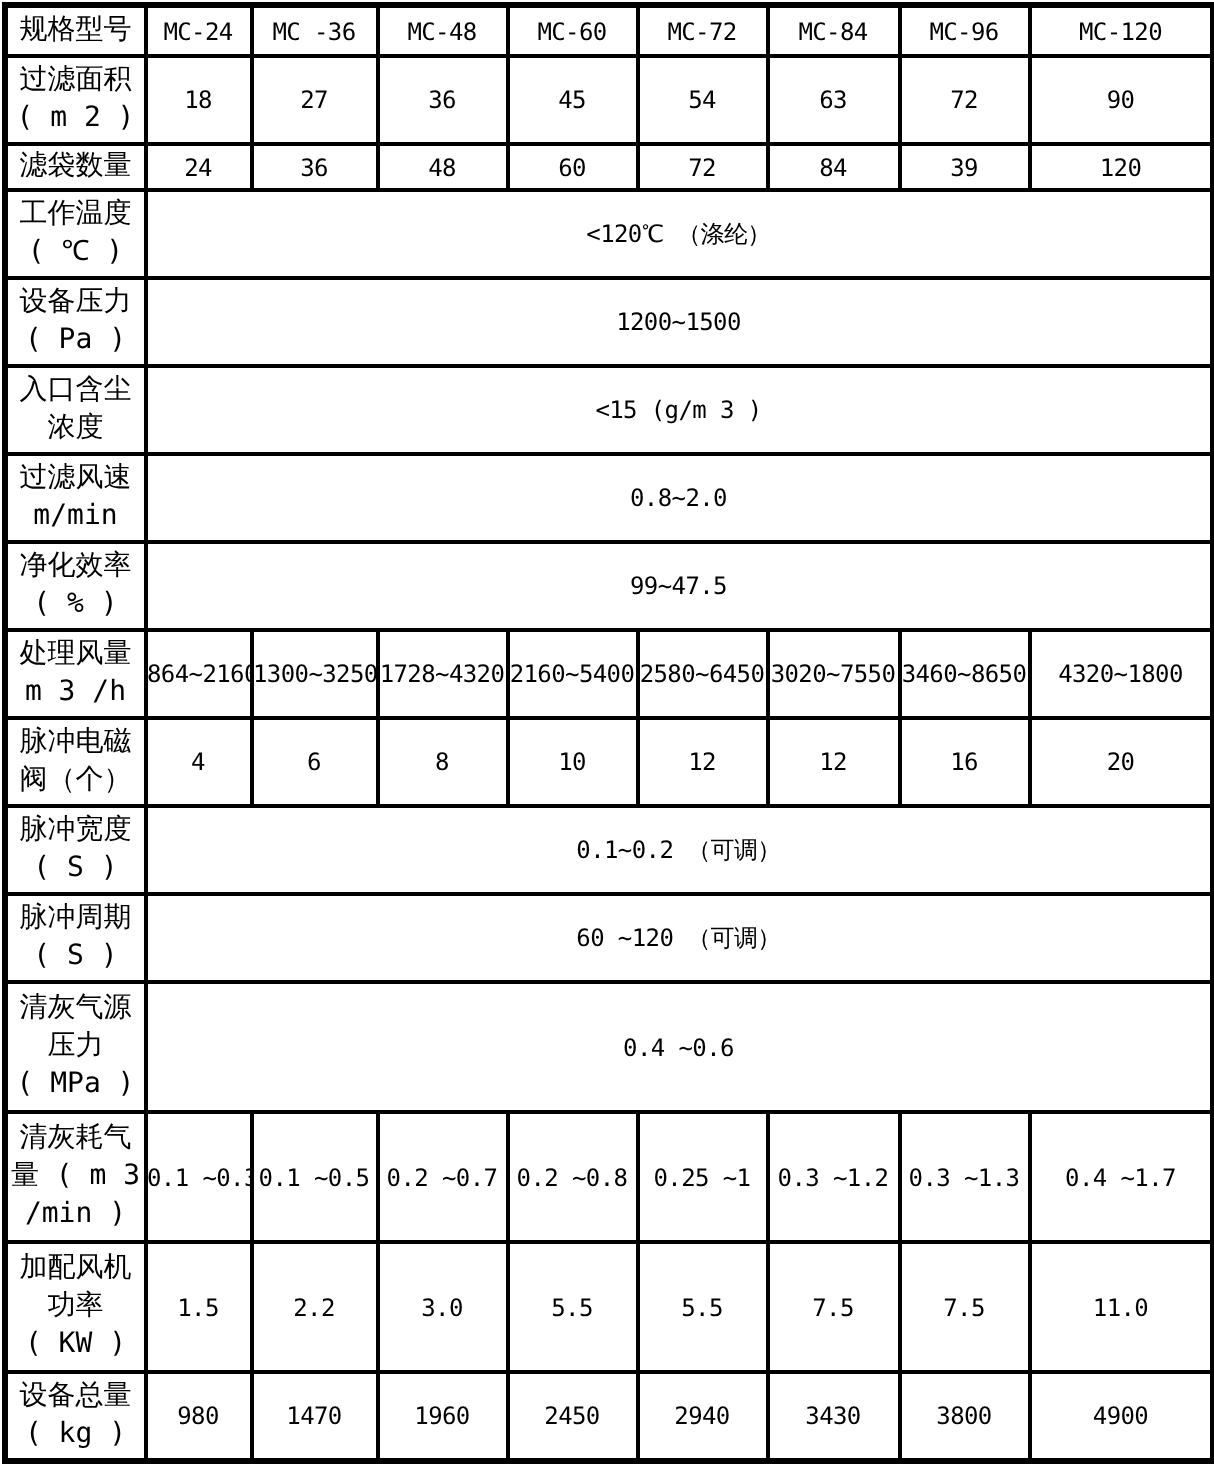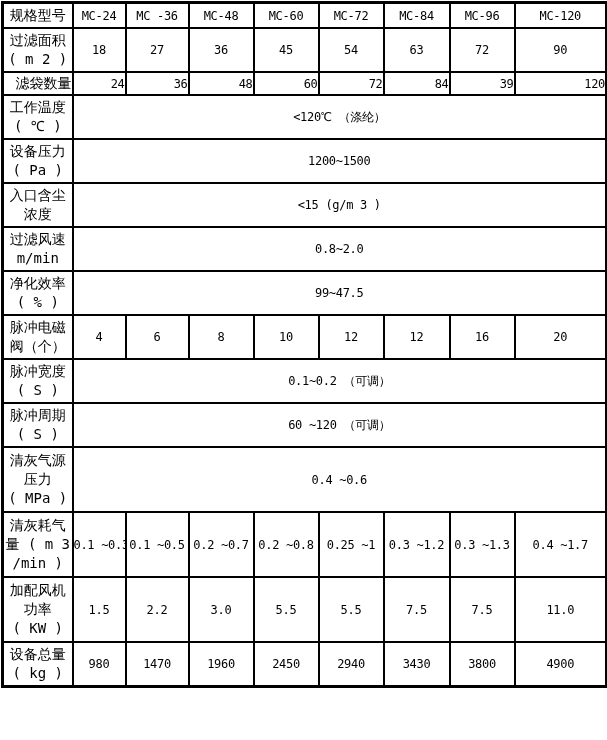--- a/index.html
+++ b/index.html
@@ -32,21 +32,21 @@
     line-height: 19px;
     white-space: normal;
     padding: 1px 1px;
   }
   td.value-cell {
     font-size: 12px;
     letter-spacing: -0.3px;
     overflow: visible;
   }
   tr.header-row td { height: 21px; }
-  tr.lines-1 td { height: 19px; text-align: right; }
+  tr.lines-1 td { height: 19px; }
   tr.lines-2 td { height: 40px; }
   tr.lines-3 td { height: 61px; }
 </style>
 </head>
 <body>
 
 <table class="spec">
   <colgroup>
     <col style="width:70px">
     <col style="width:53px">
@@ -107,20 +107,31 @@
       </tr>
       <tr class="lines-2">
         <td class="label-cell">过滤风速<br>m/min</td>
         <td colspan="8" class="value-cell">0.8~2.0</td>
       </tr>
       <tr class="lines-2">
         <td class="label-cell">净化效率<br>( % )</td>
         <td colspan="8" class="value-cell">99~47.5</td>
       </tr>
       <tr class="lines-2">
+        <td class="label-cell">处理风量<br>m 3 /h</td>
+        <td class="value-cell">864~2160</td>
+        <td class="value-cell">1300~3250</td>
+        <td class="value-cell">1728~4320</td>
+        <td class="value-cell">2160~5400</td>
+        <td class="value-cell">2580~6450</td>
+        <td class="value-cell">3020~7550</td>
+        <td class="value-cell">3460~8650</td>
+        <td class="value-cell">4320~1800</td>
+      </tr>
+      <tr class="lines-2">
         <td class="label-cell">脉冲电磁<br>阀（个）</td>
         <td class="value-cell">4</td>
         <td class="value-cell">6</td>
         <td class="value-cell">8</td>
         <td class="value-cell">10</td>
         <td class="value-cell">12</td>
         <td class="value-cell">12</td>
         <td class="value-cell">16</td>
         <td class="value-cell">20</td>
       </tr>

